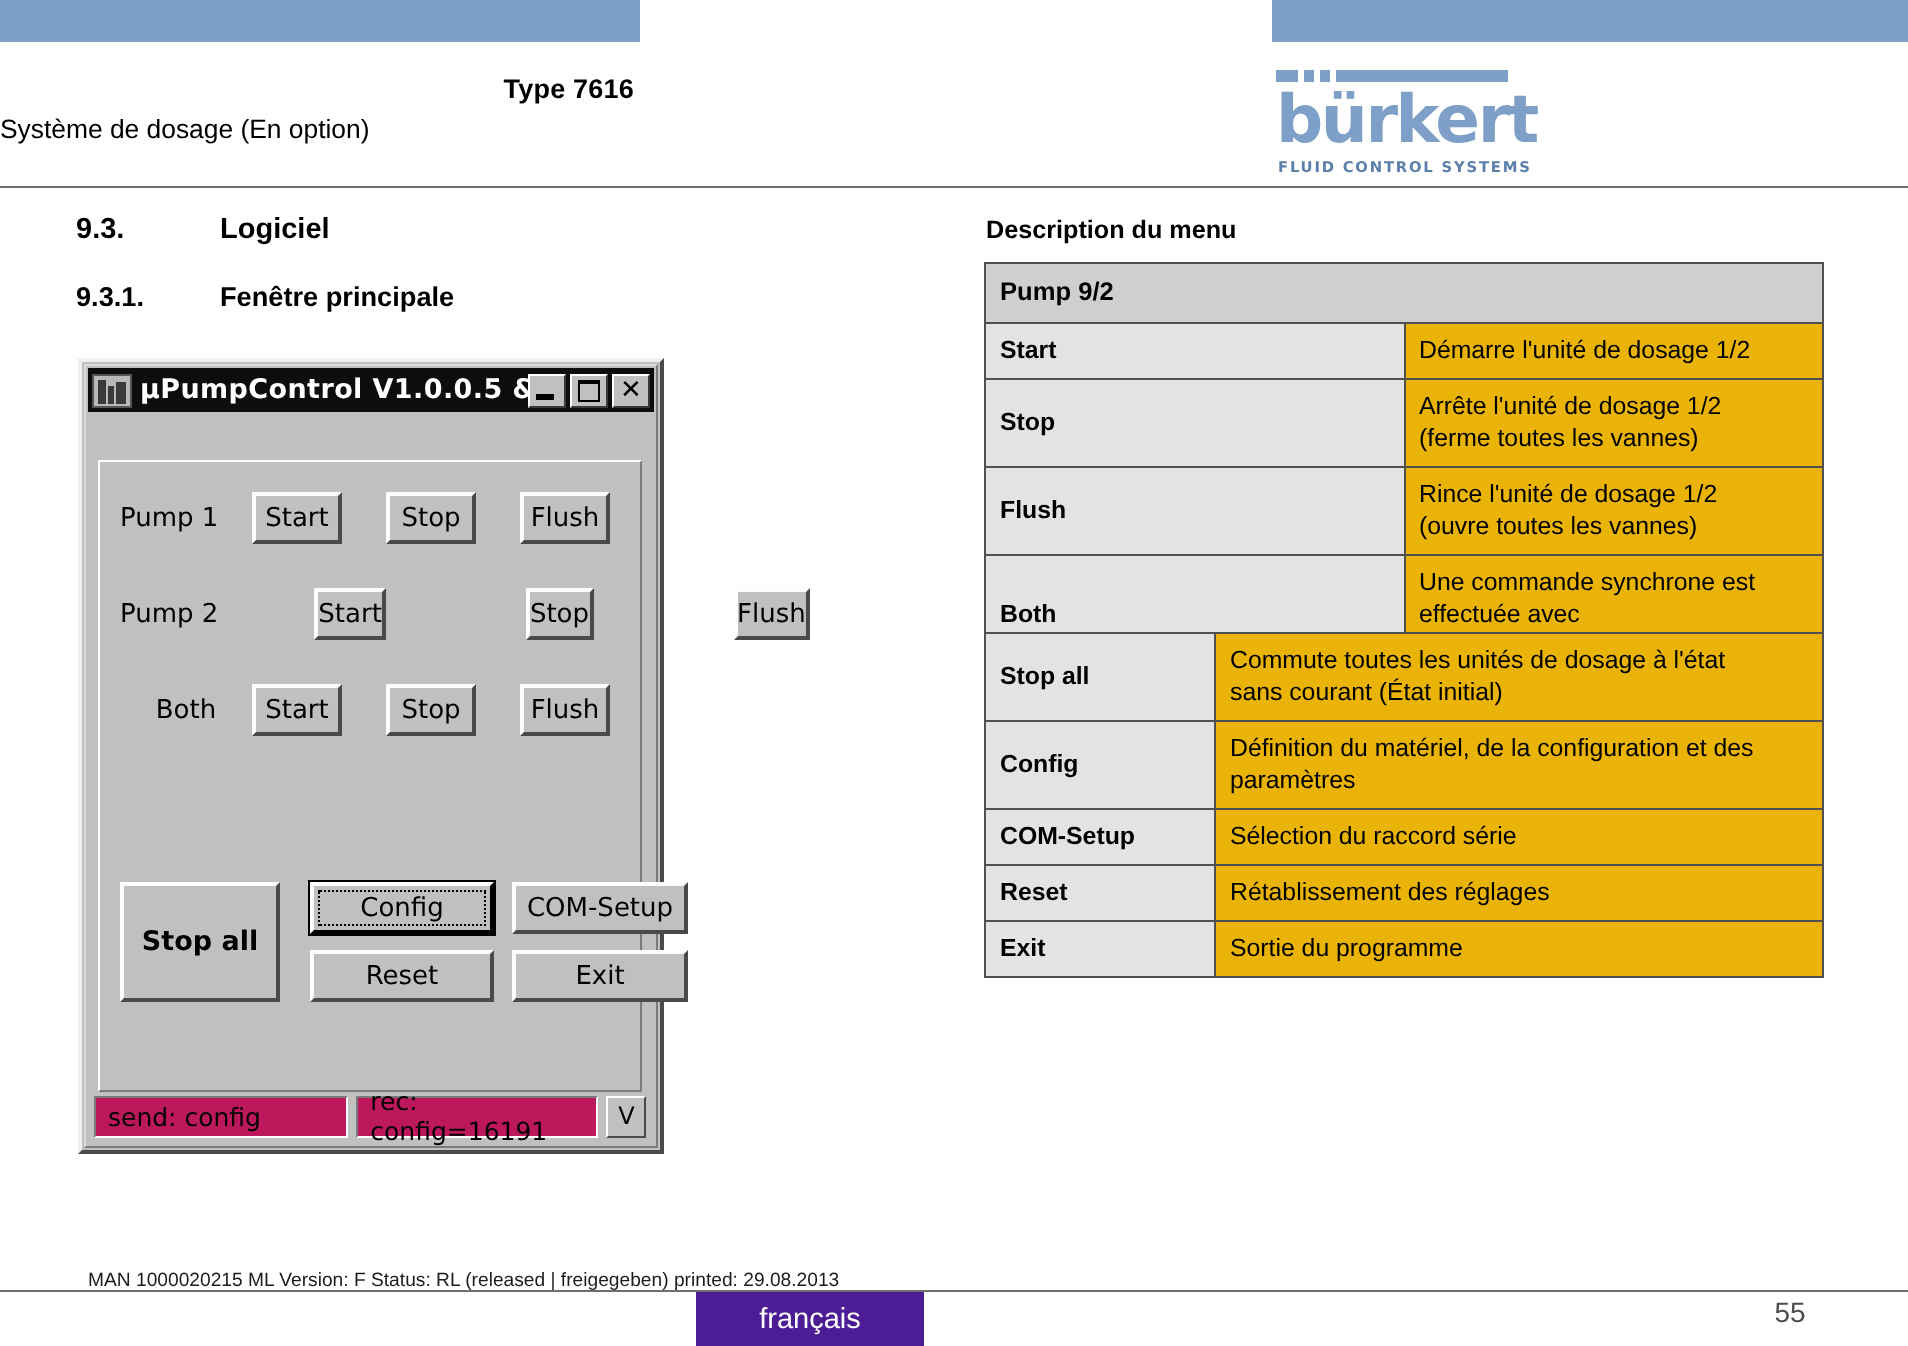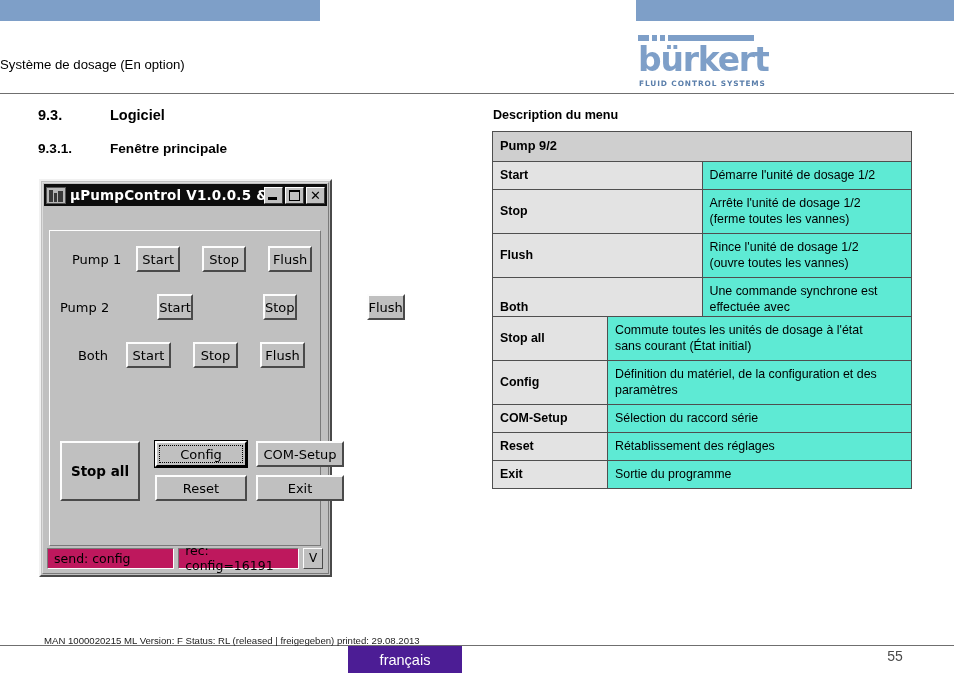--- a/index.html
+++ b/index.html
@@ -282,21 +282,21 @@
     background: #cfcfcf;
     font-weight: bold;
     font-size: 12.8px;
     padding: 6px 7px 7px 7px;
   }
   table.dt .key {
     background: #e3e3e3;
     font-weight: bold;
     width: 100px;
   }
-  table.dt .val { background: #5eead4; }
+  table.dt .val { background: #eab308; }
 
   
   .footer-rule {
     position: absolute; left: 0; top: 645px;
     width: 954px; height: 1px; background: #6f6f6f;
   }
   .footer-meta {
     position: absolute; left: 44px; top: 635px;
     font-size: 9.6px; color: #1c1c1c; white-space: nowrap;
   }
@@ -314,20 +314,21 @@
     font-size: 14px; color: #4b4b4b;
   }
 </style>
 </head>
 <body>
 
 <div class="bar-blue-left"></div>
 <div class="bar-blue-right"></div>
 
 <div class="header">
+  <div class="header-type">Type 7616</div>
   <div class="header-sub">Système de dosage (En option)</div>
 
   <div class="logo">
     <div class="logo-topbars">
       <span class="logo-dash logo-d1"></span>
       <span class="logo-dash logo-d2"></span>
       <span class="logo-dash logo-d3"></span>
       <span class="logo-dash logo-d4"></span>
     </div>
     <div class="logo-word">bürkert</div>
@@ -362,21 +363,21 @@
         </span>
       <span class="tbtn">
           <span class="close-g">✕</span>
         </span>
     </span>
   </div>
 
 
   <div class="panel">
 
-    <div class="pump-row r1" style="top:14px;margin-left:12px;">
+    <div class="pump-row r1" style="top:14px;">
       <span class="plabel">Pump 1</span>
       <span class="w95btn">Start</span>
       <span class="w95btn">Stop</span>
       <span class="w95btn">Flush</span>
     </div>
 
     <div class="pump-row r2" style="top:62px;gap:48px;">
       <span class="plabel">Pump 2</span>
       <span class="w95btn">Start</span>
       <span class="w95btn">Stop</span>

